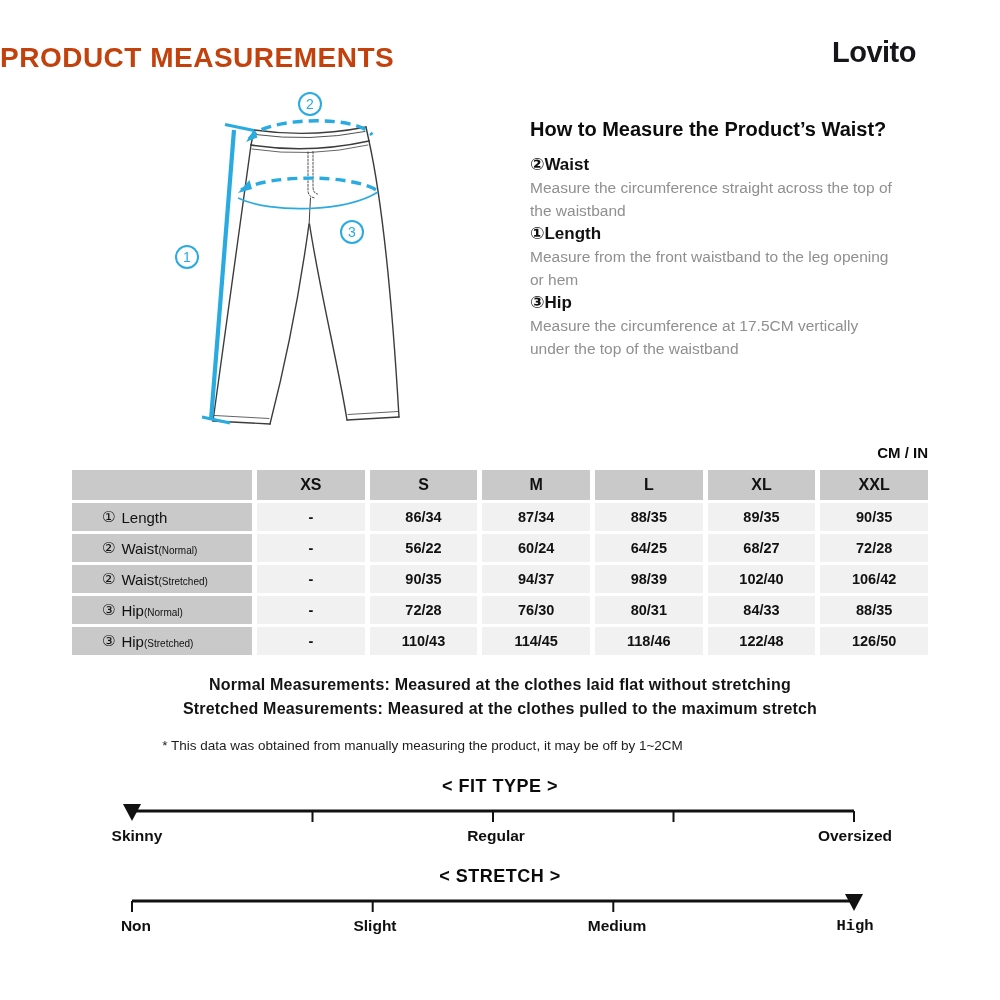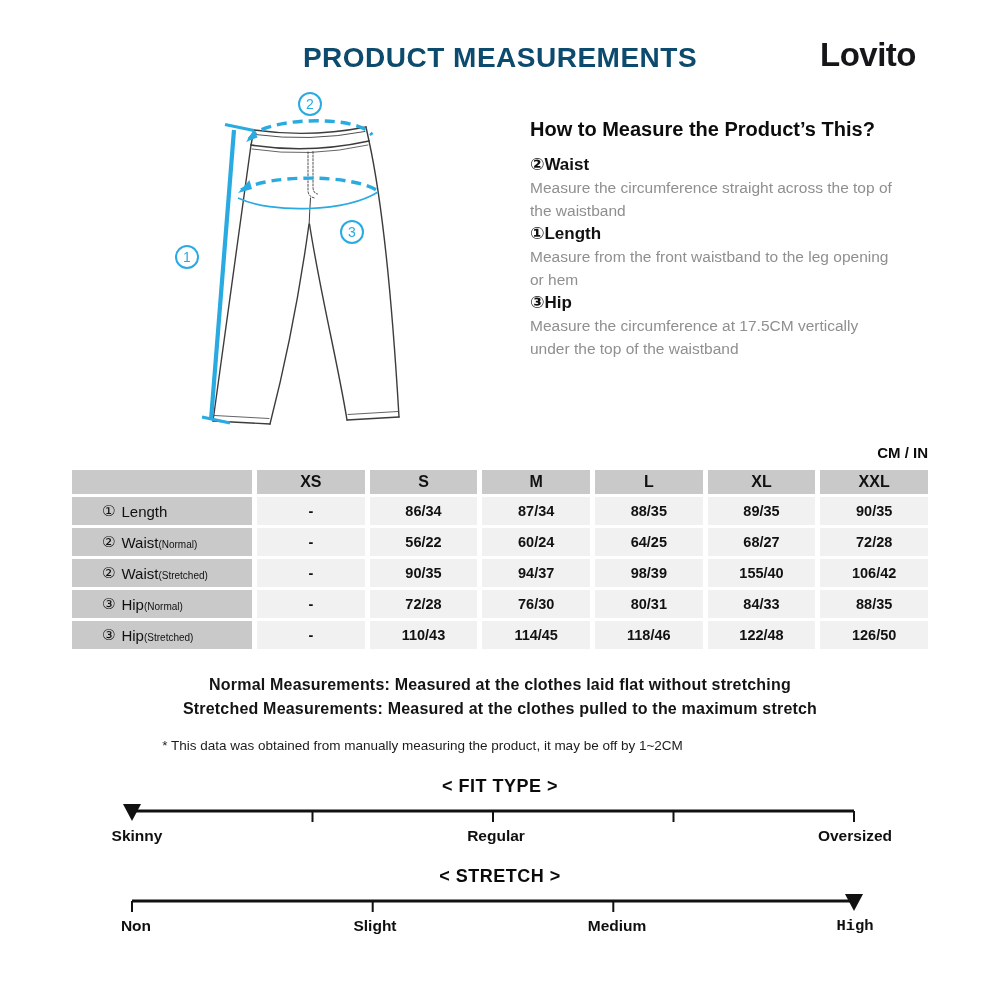--- a/index.html
+++ b/index.html
@@ -5,45 +5,45 @@
   html,body{margin:0;padding:0;}
   body{
     width:1000px;height:1000px;position:relative;background:#ffffff;
     font-family:"Liberation Sans","DejaVu Sans",sans-serif;color:#111;
     overflow:hidden;
   }
   .abs{position:absolute;}
 
   
   .page-title{
-    left:0;top:42px;width:1000px;text-align:center;
-    font-size:28px;font-weight:bold;letter-spacing:.5px;color:#0c4a6e;
+    left:0;top:42px;width:1000px;
+    font-size:28px;font-weight:bold;letter-spacing:.5px;color:#c2410c;
   }
   .brand{
-    top:36px;right:84px;font-size:33px;font-weight:bold;letter-spacing:-.5px;color:#16161a;
+    top:36px;right:84px;font-size:29px;font-weight:bold;letter-spacing:-.5px;color:#16161a;
   }
 
   
   .pants{left:150px;top:90px;}
 
   
   .howto{left:530px;top:118px;width:362px;}
   .howto h3{margin:0 0 12px 0;font-size:20px;font-weight:bold;color:#0c0c0c;}
   .mi-label{font-size:17px;font-weight:bold;line-height:23px;color:#111;}
   .mi-desc{font-size:15.5px;line-height:23px;color:#8f8f8f;}
 
   
   .units{top:444px;right:72px;font-size:15px;font-weight:bold;color:#0b0b0b;margin-left:31px;}
   .size-table{
     left:72px;top:470px;width:856px;
     display:grid;grid-template-columns:180px repeat(6,1fr);
     gap:3px 5px;
   }
   .hcell,.lcell,.dcell{display:flex;align-items:center;}
-  .hcell{background:#c9c9c9;height:24px;justify-content:center;font-size:16px;font-weight:bold;}
+  .hcell{background:#c9c9c9;height:30px;justify-content:center;font-size:16px;font-weight:bold;}
   .lcell{background:#c9c9c9;height:28px;padding-left:30px;font-size:15px;}
   .lcell .num{margin-right:6px;font-size:15px;}
   .lcell .sub{font-size:10px;position:relative;top:2px;}
   .dcell{background:#f1f1f1;height:28px;justify-content:center;font-size:14.5px;font-weight:bold;}
 
   
   .note-line{left:0;width:1000px;text-align:center;font-size:16px;font-weight:bold;color:#141414;letter-spacing:.2px;}
   .disclaimer{left:0;top:738px;width:845px;text-align:center;font-size:13.5px;color:#1c1c1c;}
 
   
@@ -95,21 +95,21 @@
     <circle cx="202" cy="142" r="11"></circle>
   </g>
   <g fill="#29ABE2" font-size="14" text-anchor="middle" font-family="Liberation Sans, DejaVu Sans, sans-serif">
     <text x="37" y="172">1</text>
     <text x="160" y="19">2</text>
     <text x="202" y="147">3</text>
   </g>
 </svg>
 
 <div class="abs howto">
-  <h3>How to Measure the Product’s This?</h3>
+  <h3>How to Measure the Product’s Waist?</h3>
 
   <div class="mi">
     <div class="mi-label"><span>②</span><span>Waist</span></div>
     <div class="mi-desc">Measure the circumference straight across the top of the waistband</div>
   </div>
   <div class="mi">
     <div class="mi-label"><span>①</span><span>Length</span></div>
     <div class="mi-desc">Measure from the front waistband to the leg opening or hem</div>
   </div>
   <div class="mi">
@@ -156,21 +156,21 @@
 
   <div class="lcell">
       <span class="num">②</span>
       <span>Waist</span>
       <span class="sub">(Stretched)</span>
     </div>
   <div class="dcell">-</div>
   <div class="dcell">90/35</div>
   <div class="dcell">94/37</div>
   <div class="dcell">98/39</div>
-  <div class="dcell">155/40</div>
+  <div class="dcell">102/40</div>
   <div class="dcell">106/42</div>
 
   <div class="lcell">
       <span class="num">③</span>
       <span>Hip</span>
       <span class="sub">(Normal)</span>
     </div>
   <div class="dcell">-</div>
   <div class="dcell">72/28</div>
   <div class="dcell">76/30</div>

